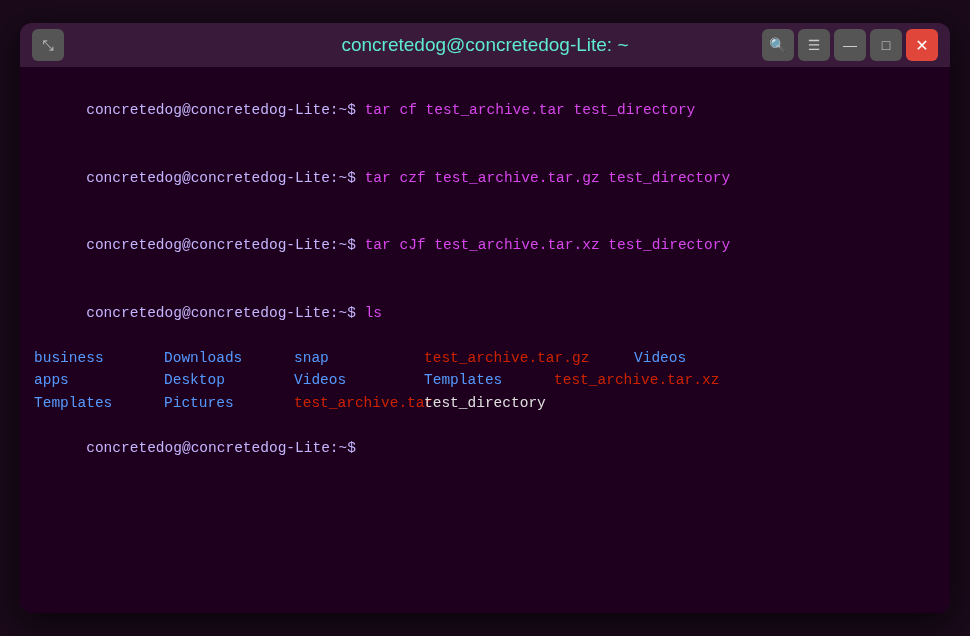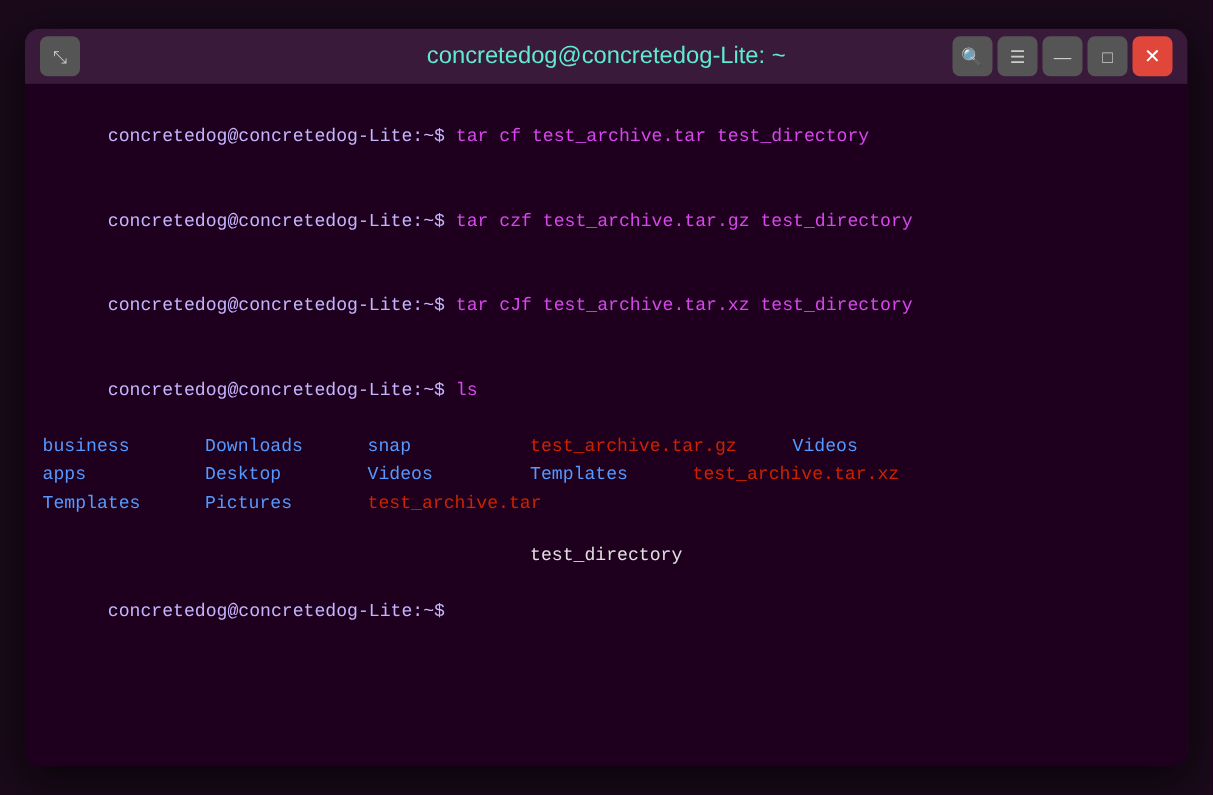--- a/index.html
+++ b/index.html
@@ -93,21 +93,21 @@
       font-size: 14.5px;
       line-height: 1.55;
     }
     .line {
       white-space: pre;
     }
     .prompt { color: #c4b5fd; }
     .cmd { color: #d946ef; }
     .col-blue { color: #5599ff; }
     .col-red { color: #cc2200; }
-    .col-white { color: #e0e0e0; margin-top: 42px; }
+    .col-white { color: #e0e0e0; }
   </style>
 </head>
 <body>
 
 <div class="window">
   <div class="titlebar">
     <div class="titlebar-left">
       <button class="tb-btn tb-btn-new">
         <span>⤡</span>
       </button>

